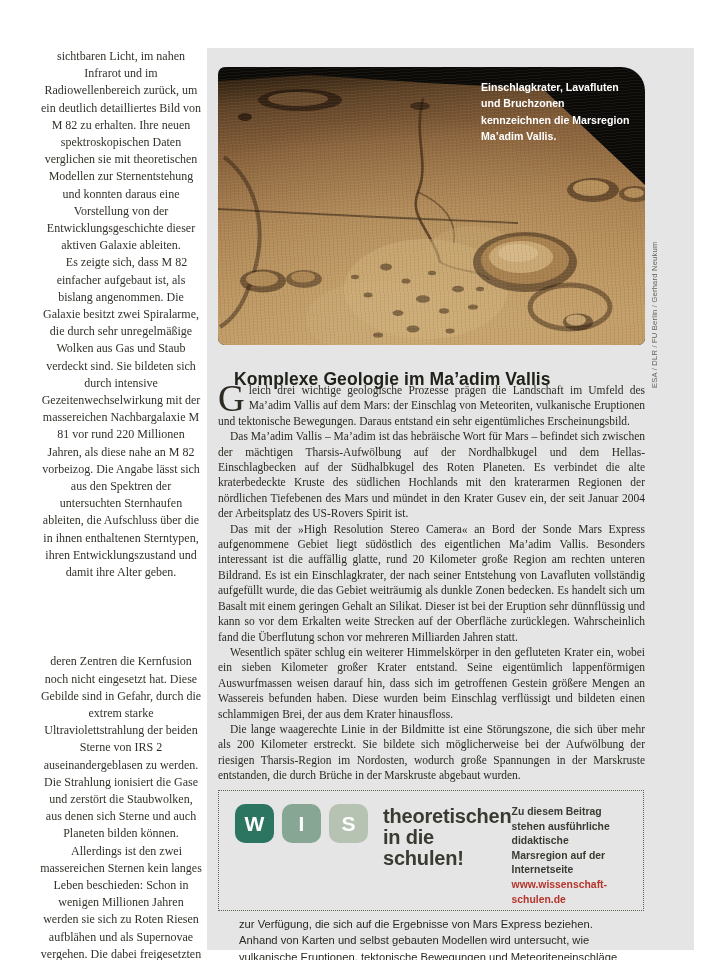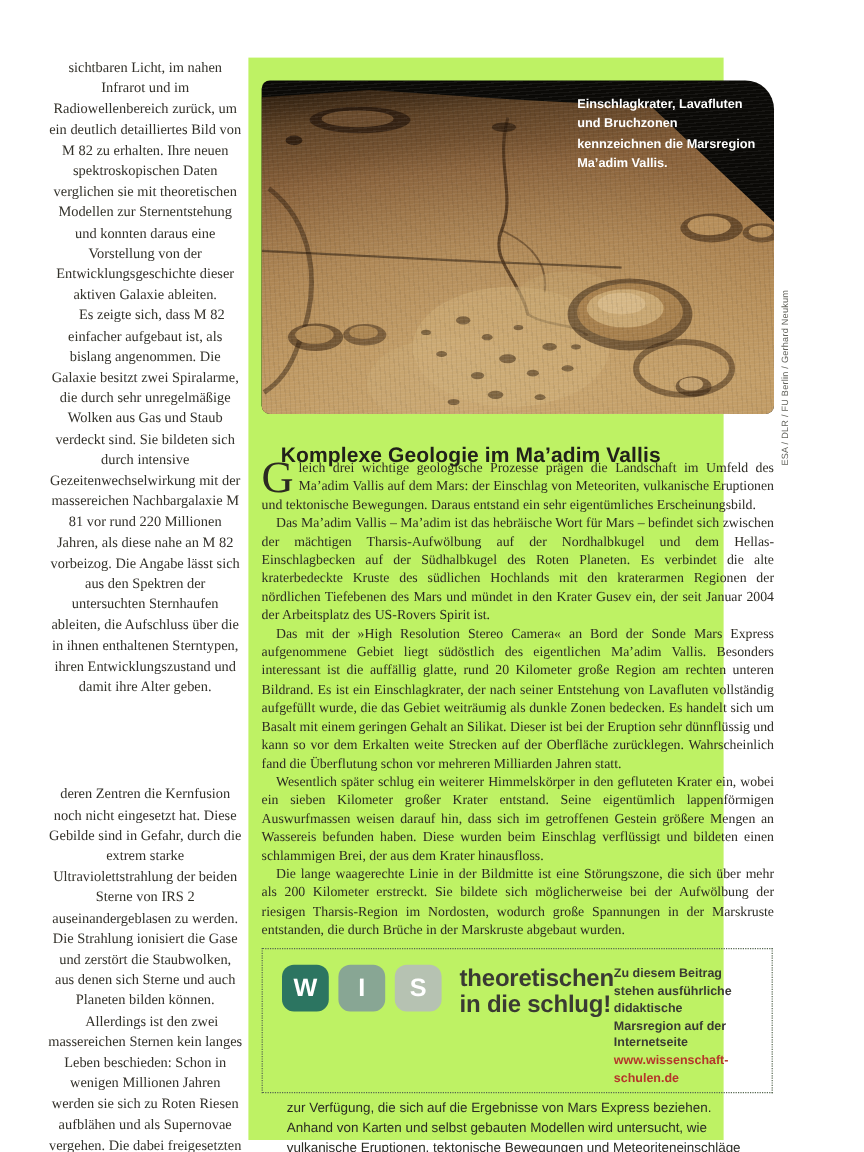--- a/index.html
+++ b/index.html
@@ -10,22 +10,22 @@
   
   .left-col{
     position:absolute;left:40px;top:48px;width:162px;
     font-size:12px;line-height:17.2px;color:#33312a;text-align:center;
   }
   .left-col p{margin:0;}
   .left-col p.indent{text-indent:11px;}
   .left-col .col-gap{height:72px;}
   
   .panel{
-    position:absolute;left:207px;top:48px;width:396px;height:902px;
-    background:#bef264;
+    position:absolute;left:207px;top:48px;width:487px;height:902px;
+    background:#e5e5e5;
   }
   
   .figure{
     position:absolute;left:11px;top:19px;width:427px;height:278px;
     background:#0b0a07;border-radius:7px 24px 7px 7px;overflow:hidden;
   }
   .figure svg{position:absolute;left:0;top:0;}
   .figure .texture{
     position:absolute;inset:0;
     background:
@@ -199,21 +199,21 @@
           </div>
         <div class="wis-sq i">
             <span>I</span>
           </div>
         <div class="wis-sq s">
             <span>S</span>
           </div>
       </div>
       <div class="wis-tagline">
         <div>theoretischen</div>
-        <div>in die schlug!</div>
+        <div>in die schulen!</div>
       </div>
       <div class="wis-side">
         <span>Zu diesem Beitrag stehen ausführliche didaktische Marsregion auf der Internetseite</span>
         <a class="wis-link">www.wissenschaft-schulen.de</a>
       </div>
     </div>
     <p class="wis-body">zur Verfügung, die sich auf die Ergebnisse von Mars Express beziehen. Anhand von Karten und selbst gebauten Modellen wird untersucht, wie vulkanische Eruptionen, tektonische Bewegungen und Meteoriteneinschläge die Oberfläche von Planeten formen. Zudem werden ausgewählte Regionen der Marsoberfläche mit irdischen Landschaften verglichen.</p>
   </div>
 
 </div>

